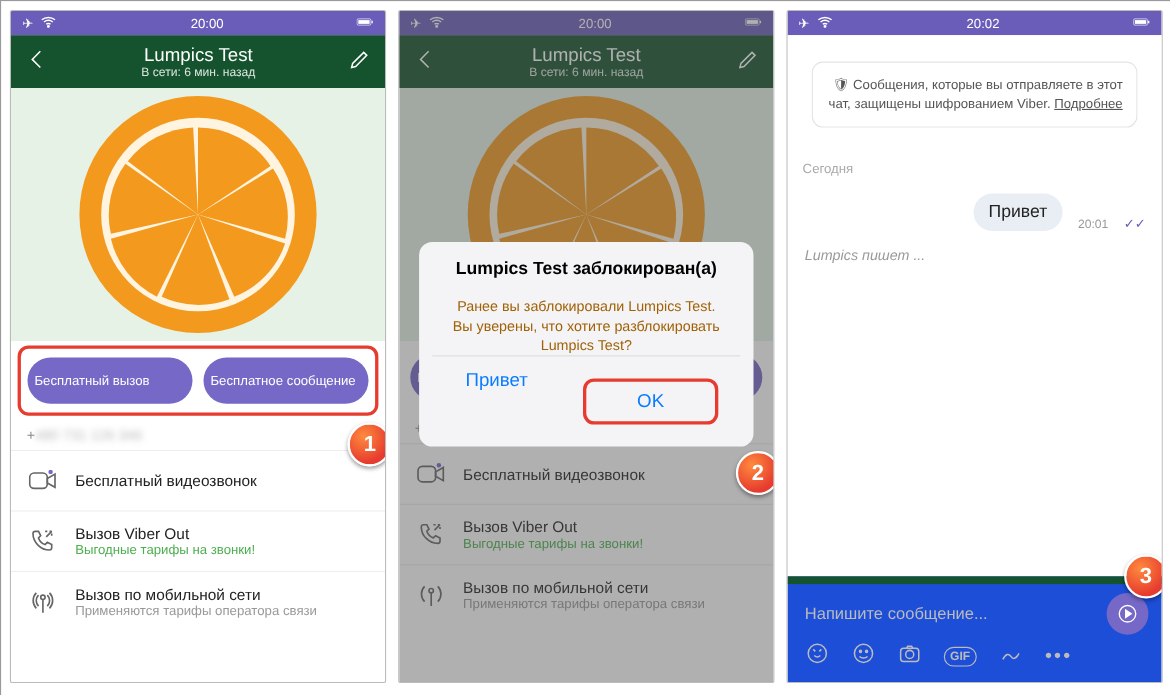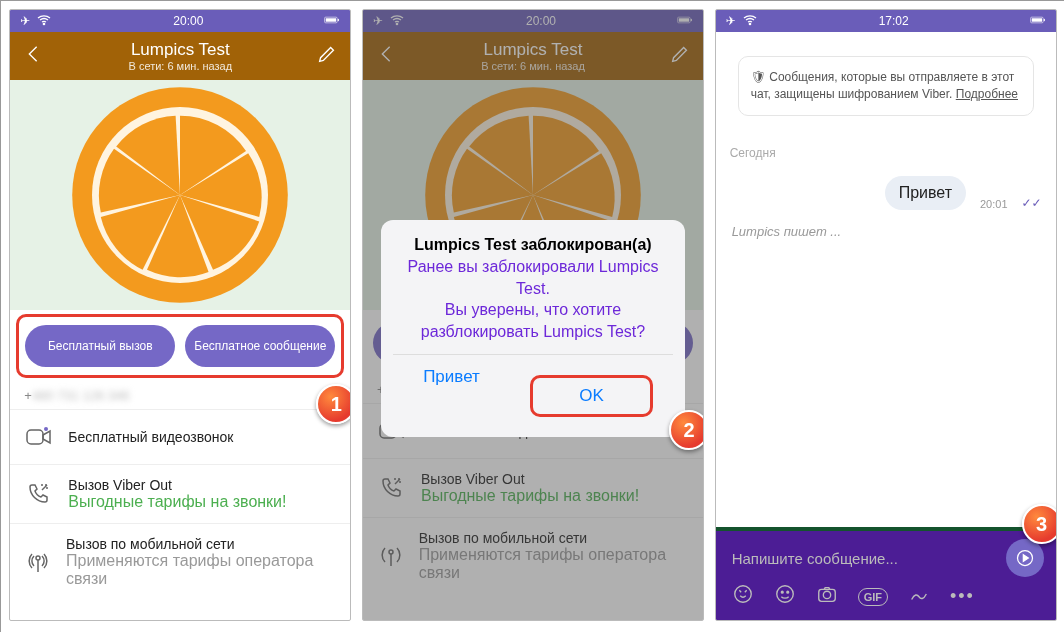--- a/index.html
+++ b/index.html
@@ -1,55 +1,55 @@
 <!DOCTYPE html>
 <html><head>
 <meta charset="utf-8">
 <style>
 body{margin:0;background:#fff;font-family:-apple-system,Helvetica,Arial,sans-serif;width:1064px;height:632px;overflow:hidden;border:1px solid #999}
 .container{display:flex;gap:10px;padding:8px;justify-content:space-around}
 .phone{width:340px;height:610px;border:1px solid #bbb;background:#fff;position:relative;overflow:hidden;display:flex;flex-direction:column;border-radius:2px}
 .statusbar{height:22px;background:#6a5db9;color:#fff;display:flex;align-items:center;justify-content:space-between;padding:0 10px;font-size:12px;font-weight:500}
 .sb-left{display:flex;gap:6px;align-items:center}
 .sb-right{display:flex;gap:6px;align-items:center}
-.header{background:#a16207;color:#fff;display:flex;align-items:center;padding:8px 12px;gap:14px}
+.header{background:#14532d;color:#fff;display:flex;align-items:center;padding:8px 12px;gap:14px}
 .header .center{flex:1;text-align:center}
 .title{font-size:17px;font-weight:500}
 .substatus{font-size:11px;opacity:.85}
 .icon-svg{width:22px;height:22px;stroke:#fff;fill:none;stroke-width:1.5}
 .profile-img{height:230px;background:#e6f2e6;display:flex;align-items:center;justify-content:center;flex-shrink:0}
 .orange-slice{width:220px;height:220px;position:relative}
 .btn-row{display:flex;gap:10px;padding:12px 10px}
-.pbtn{flex:1;background:#7568c6;color:#fff;border-radius:22px;font-size:12px;text-align:center;padding:14px 6px}
+.pbtn{flex:1;background:#7568c6;color:#fff;border-radius:22px;font-size:12px;text-align:left;padding:14px 6px}
 .highlight-red{border:3px solid #e63b2e;border-radius:10px;padding:8px 6px;margin:4px 6px}
 .phone-num{padding:6px 14px;color:#888;font-size:13px}
 .list-item{display:flex;align-items:center;gap:14px;padding:12px 14px;border-top:1px solid #eee}
 .li-icon{width:30px;height:30px;display:flex;align-items:center;justify-content:center;color:#666}
 .li-text{display:flex;flex-direction:column}
 .li-title{font-size:14px;color:#222}
-.li-sub{font-size:16px;color:#4caf50}
+.li-sub{font-size:12px;color:#4caf50}
 .li-sub.gray{color:#999}
 .dim-overlay{position:absolute;inset:0;background:rgba(80,80,80,.45)}
 .alert{position:absolute;left:18px;right:18px;top:210px;background:#f4f4f6;border-radius:12px;padding:16px 12px 0;text-align:center}
-.alert-title{font-size:16px;font-weight:600;margin-bottom:2px}
-.alert-body{font-size:16px;color:#6d28d9;line-height:1.35;margin-bottom:12px}
+.alert-title{font-size:16px;font-weight:600;margin-bottom:16px}
+.alert-body{font-size:13px;color:#a16207;line-height:1.35;}
 .alert-btns{display:flex;border-top:1px solid #ddd}
 .alert-btn{flex:1;padding:12px 0;font-size:17px;color:#0a7cff}
 .ok-highlight{border:3px solid #e63b2e;border-radius:10px;margin:20px;flex:1;display:flex;align-items:center;justify-content:center}
 .badge{position:absolute;width:36px;height:36px;border-radius:50%;background:radial-gradient(circle at 35% 30%,#ff8a3d,#e63b2e 70%);border:2px solid #fff;box-shadow:0 2px 4px rgba(0,0,0,.4);color:#fff;font-weight:700;font-size:20px;display:flex;align-items:center;justify-content:center}
 .chat-body{flex:1;background:#fff;padding:10px 14px;display:flex;flex-direction:column;gap:10px;overflow:hidden}
-.enc-box{background:#fff;border:1px solid #e5e5e5;border-radius:10px;padding:12px;font-size:12px;color:#555;text-align:left;line-height:1.4;margin:14px 8px}
+.enc-box{background:#fff;border:1px solid #e5e5e5;border-radius:10px;padding:12px;font-size:12px;color:#555;text-align:right;line-height:1.4;margin:14px 8px}
 .enc-box .more{text-decoration:underline}
 .day{text-align:left;font-size:12px;color:#aaa;margin:6px 0}
 .msg-out{align-self:flex-end;display:flex;align-items:flex-end;gap:14px}
 .bubble{background:#e9eef5;padding:8px 14px;border-radius:18px;font-size:16px;color:#222}
 .msg-time{font-size:11px;color:#999}
 .ticks{color:#6a5db9;font-size:12px}
 .typing{font-size:13px;color:#999;font-style:italic;padding:4px 2px}
-.input-bar{border-top:4px solid #14532d;padding:8px 12px 4px;background:#4c1d95}
+.input-bar{border-top:7px solid #14532d;padding:8px 12px 4px;background:#1d4ed8}
 .input-row{display:flex;align-items:center;gap:8px}
 .msg-input{flex:1;color:#bbb;font-size:15px;padding:8px 4px}
 .send-btn{width:38px;height:38px;border-radius:50%;background:#7568c6;display:flex;align-items:center;justify-content:center}
 .tool-row{display:flex;gap:20px;padding:6px 4px;color:#bbb;font-size:18px;align-items:center}
 .blur{filter:blur(3px);color:#bbb}
 svg.wifi-svg, svg.plane-svg, svg.batt-svg{width:16px;height:16px}
 </style>
 </head>
 <body>
 
@@ -271,21 +271,21 @@
   <div class="statusbar">
     <div class="sb-left">
           <span>✈</span>
           <span><svg class="wifi-svg" viewBox="0 0 24 24" fill="none" stroke="white" stroke-width="2">
               <path d="M3 9a14 14 0 0 1 18 0"></path>
               <path d="M6 12a10 10 0 0 1 12 0"></path>
               <path d="M9 15a6 6 0 0 1 6 0"></path>
               <circle cx="12" cy="18" r="1" fill="white"></circle>
             </svg></span>
         </div>
-    <span>17:02</span>
+    <span>20:02</span>
     <div class="sb-right">
           <span><svg class="batt-svg" viewBox="0 0 28 14">
               <rect x="1" y="2" width="22" height="10" rx="2" fill="none" stroke="white" stroke-width="1"></rect>
               <rect x="3" y="4" width="18" height="6" fill="white"></rect>
               <rect x="24" y="5" width="2" height="4" fill="white"></rect>
             </svg></span>
         </div>
   </div>
   <div class="chat-body">
     <div class="enc-box">

